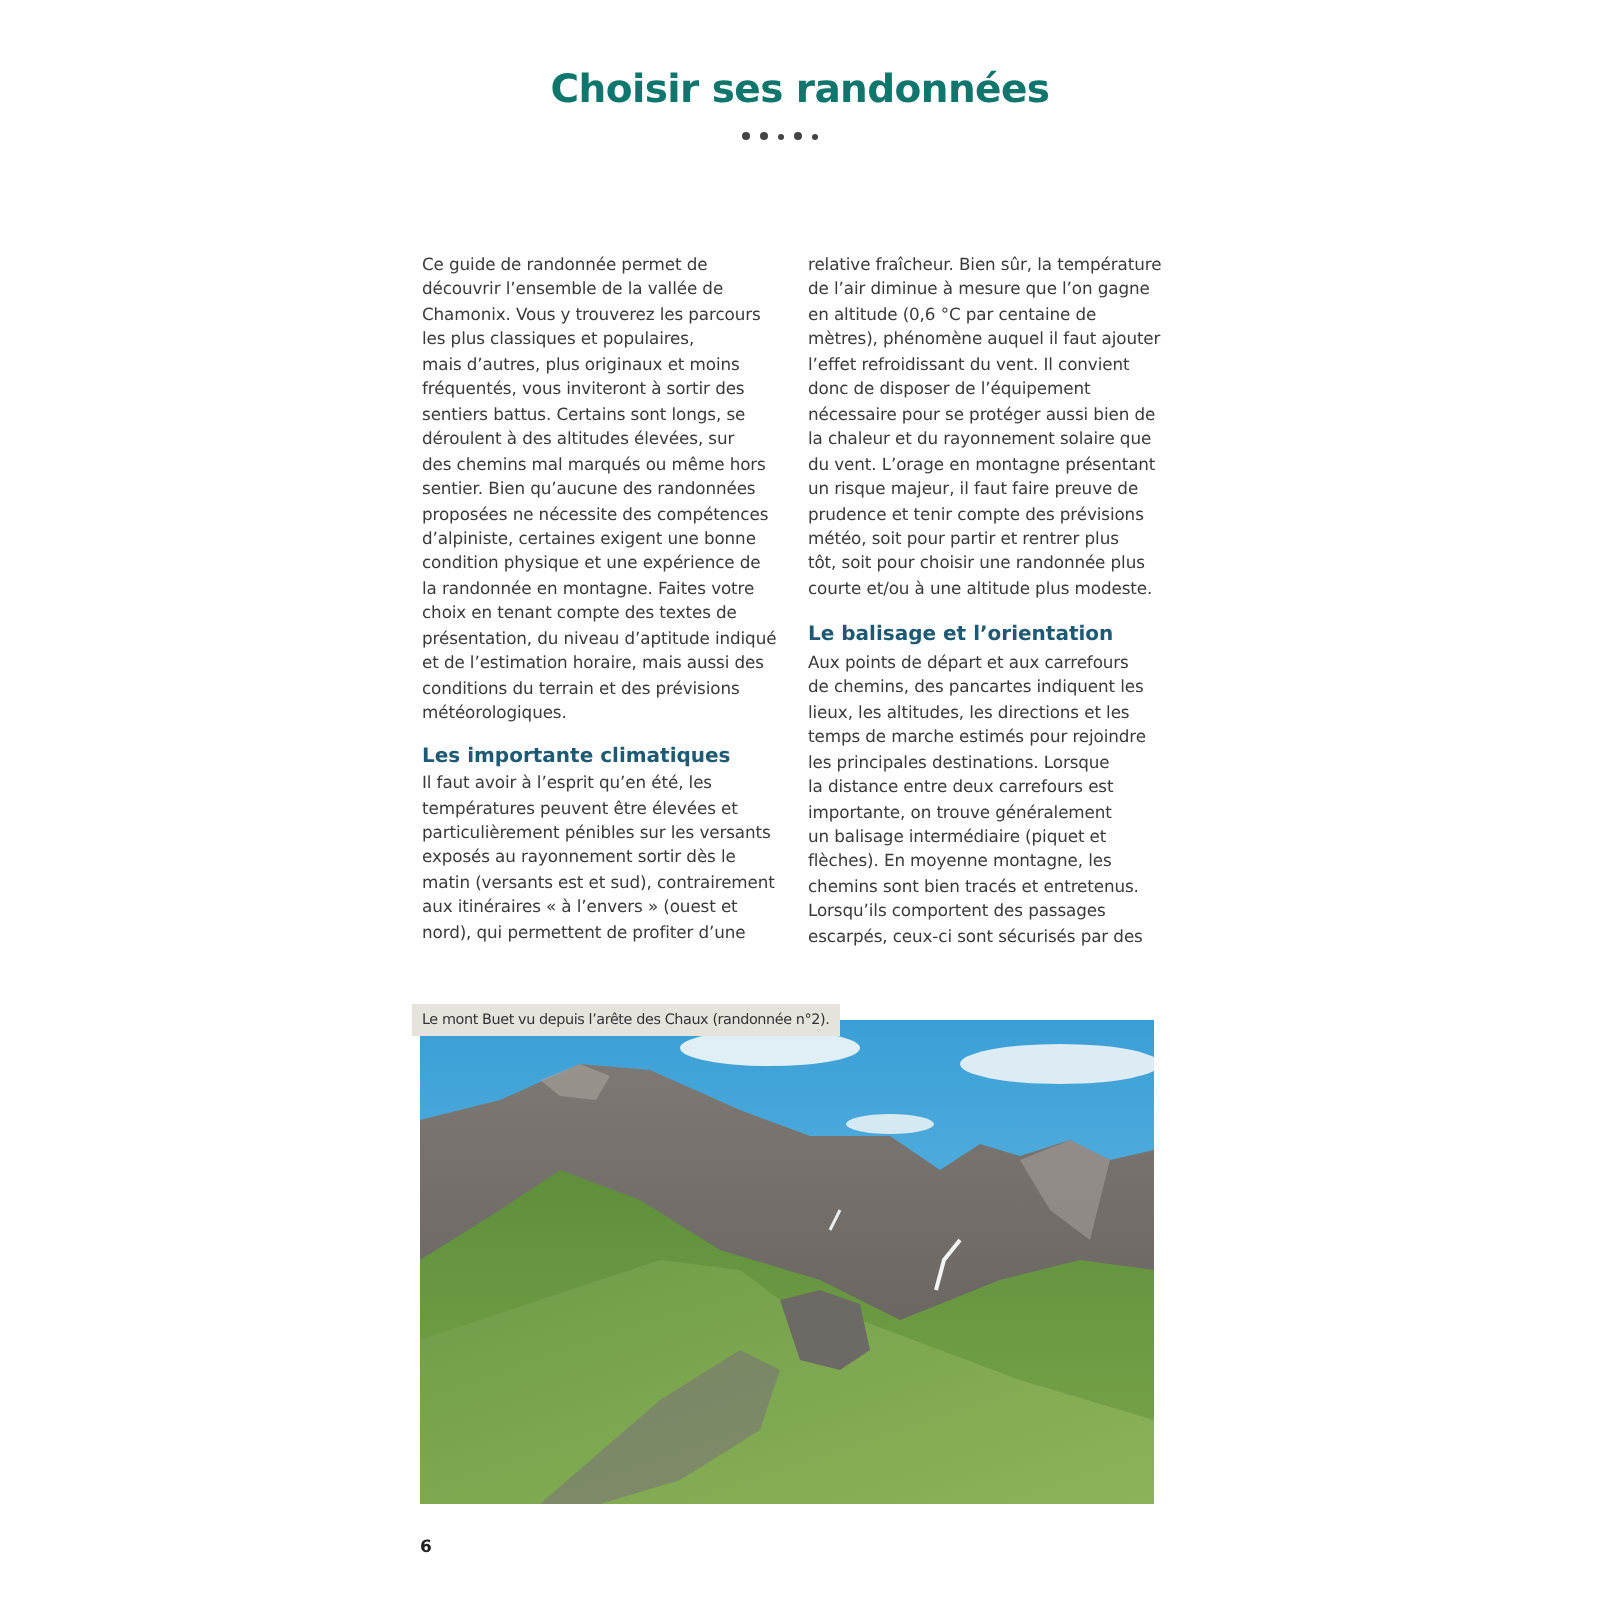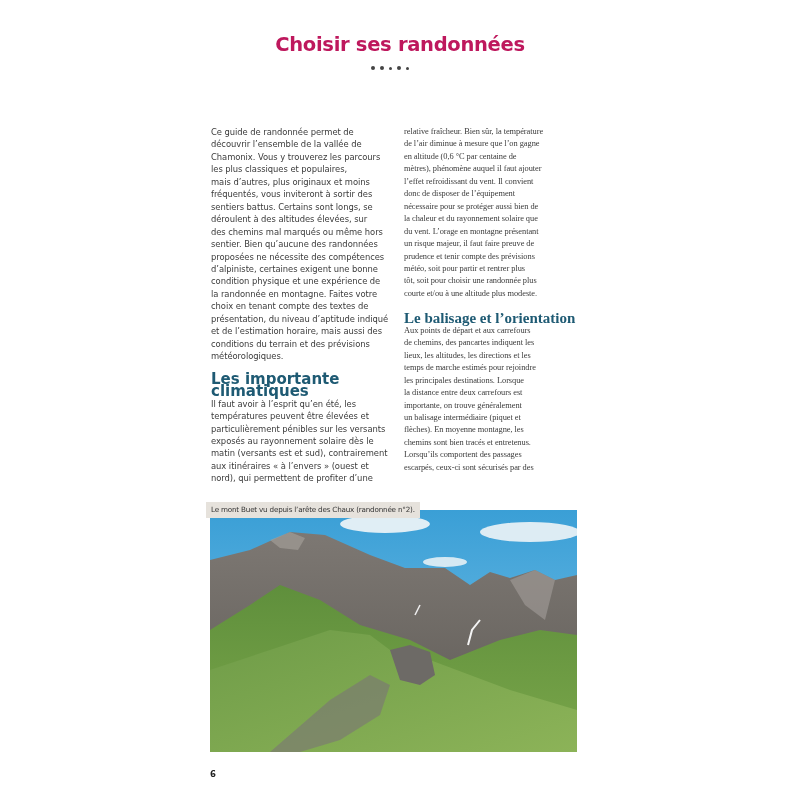--- a/index.html
+++ b/index.html
@@ -1,30 +1,30 @@
 <!DOCTYPE html>
 <html><head>
   <meta charset="utf-8">
   <style>
     html, body { margin: 0; padding: 0; background: #ffffff; }
     body { width: 800px; height: 800px; position: relative; overflow: hidden;
            font-family: "DejaVu Sans", sans-serif; color: #3a3a3a; }
     .title { position: absolute; top: 33px; left: 0; width: 800px; text-align: center;
              font-family: "DejaVu Sans", sans-serif; font-weight: bold; font-size: 19.5px;
-             color: #be185d; letter-spacing: -0.3px; margin: 0; }
+             color: #0f766e; letter-spacing: -0.3px; margin: 0; }
     .dots { position: absolute; top: 64px; left: 371px; width: 50px; height: 8px; display: flex; gap: 5px; align-items: center; }
     .dots span { display: block; width: 4px; height: 4px; border-radius: 50%; background: #444; }
     .dots span.small { width: 3px; height: 3px; }
 
     .col { position: absolute; top: 126px; width: 180px; font-size: 8.4px; line-height: 12.45px;
            color: #3a3a3a; letter-spacing: -0.05px; }
     .col.left { left: 211px; }
-    .col.right { left: 404px; font-family: Liberation Serif, serif; }
+    .col.right { left: 404px; }
     .col p { margin: 0; white-space: pre-line; }
-    .col h2 { margin: 10px 0 0 0; font-size: 15px; line-height: 12.5px; font-weight: bold; color: #1e5a73; letter-spacing: 0; }
+    .col h2 { margin: 10px 0 0 0; font-size: 10px; line-height: 12.5px; font-weight: bold; color: #1e5a73; letter-spacing: 0; }
     .col.right h2 { margin-top: 12px; }
 
     .photo { position: absolute; left: 210px; top: 510px; width: 367px; height: 242px; overflow: hidden; }
     .photo svg { display: block; width: 100%; height: 100%; }
     .caption { position: absolute; left: 206px; top: 502px; height: 16px; padding: 0 5px; background: #e6e2dc;
                font-size: 7.2px; line-height: 16px; color: #333; letter-spacing: -0.2px; white-space: nowrap; }
     .page-number { position: absolute; left: 210px; top: 769px; font-size: 8.5px; font-weight: bold; color: #222; }
   </style>
 </head>
 <body>
@@ -55,21 +55,21 @@
 la randonnée en montagne. Faites votre
 choix en tenant compte des textes de
 présentation, du niveau d’aptitude indiqué
 et de l’estimation horaire, mais aussi des
 conditions du terrain et des prévisions
 météorologiques.</p>
   <h2>Les importante climatiques</h2>
   <p>Il faut avoir à l’esprit qu’en été, les
 températures peuvent être élevées et
 particulièrement pénibles sur les versants
-exposés au rayonnement solaire dès le
+exposés au rayonnement sortir dès le
 matin (versants est et sud), contrairement
 aux itinéraires « à l’envers » (ouest et
 nord), qui permettent de profiter d’une</p>
 </div>
 
 <div class="col right">
   <p>relative fraîcheur. Bien sûr, la température
 de l’air diminue à mesure que l’on gagne
 en altitude (0,6 °C par centaine de
 mètres), phénomène auquel il faut ajouter

